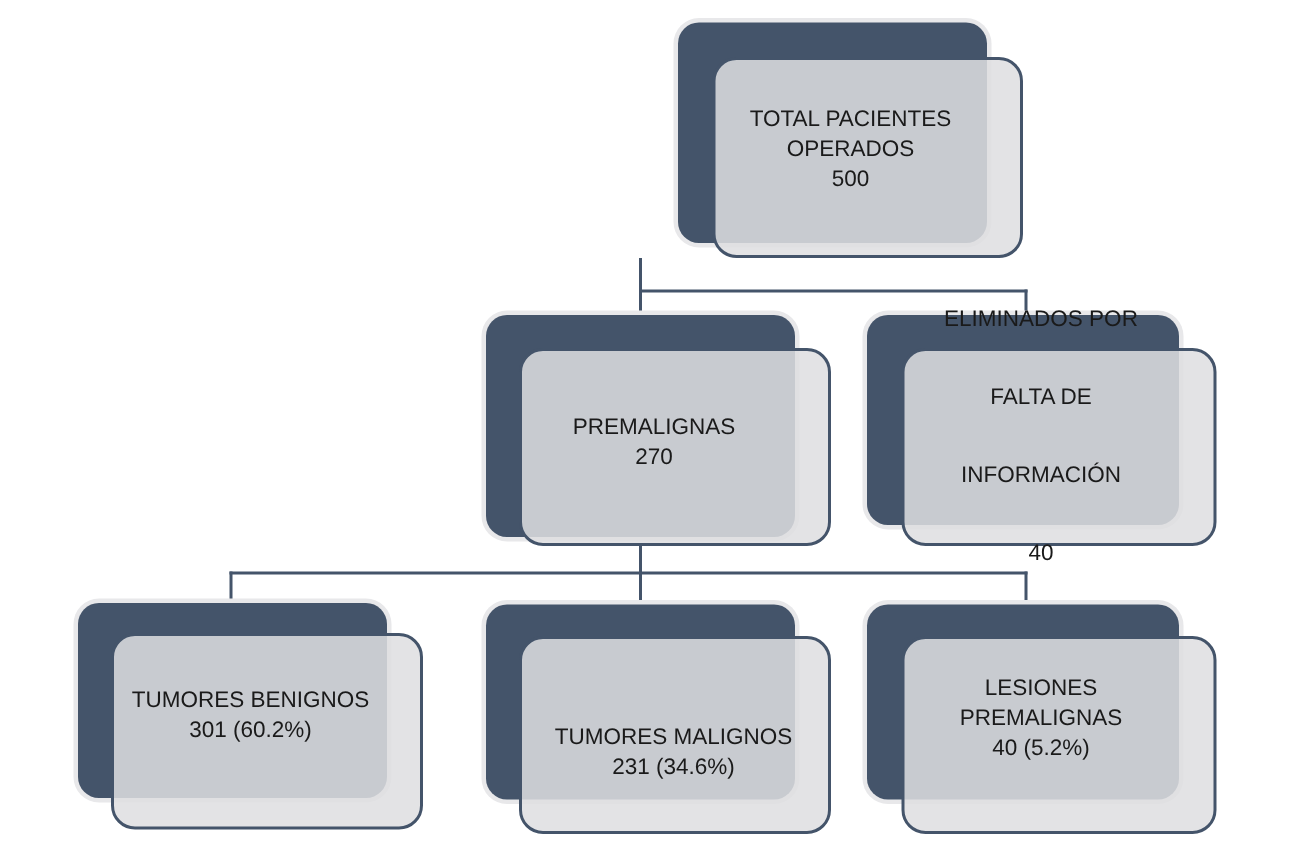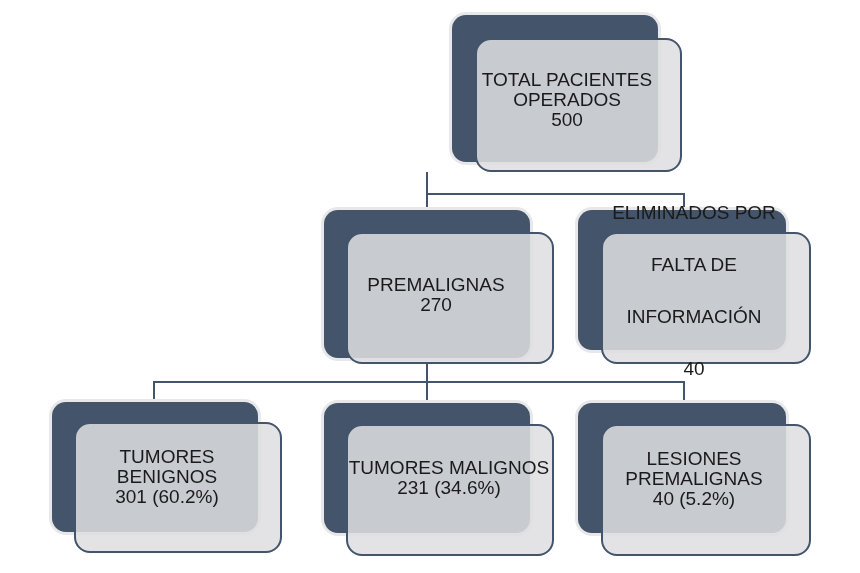--- a/index.html
+++ b/index.html
@@ -4,21 +4,21 @@
 <style>
   html, body { margin:0; padding:0; background:#ffffff; }
   body { width:860px; height:573px; position:relative; overflow:hidden;
          font-family:"Liberation Sans", sans-serif; }
   .dark { position:absolute; background:#44546a; border-radius:14px;
           box-shadow:0 0 0 3px #e8e8ea; }
   .light { position:absolute; background:rgba(222,222,225,0.86);
            border:2.5px solid #44546a; border-radius:16px; box-sizing:border-box;
            display:flex; align-items:center; justify-content:center; }
   .txt { position:absolute; display:flex; flex-direction:column; align-items:center;
-         justify-content:center; text-align:center; color:#1a1a1a; font-size:19px;
+         justify-content:center; text-align:center; color:#1a1a1a; font-size:15px;
          line-height:20px; }
   .line { position:absolute; background:#44546a; }
 </style>
 </head>
 <body>
 
 <div class="line" style="left:426px;top:172px;width:2px;height:22px;"></div>
 <div class="line" style="left:426px;top:193px;width:259px;height:2px;"></div>
 <div class="line" style="left:426px;top:193px;width:2px;height:17px;"></div>
 <div class="line" style="left:683px;top:193px;width:2px;height:17px;"></div>
@@ -62,21 +62,21 @@
   <div class="light" style="left:74px;top:422px;width:208px;height:131px;"></div>
   <div class="txt" style="left:74px;top:422px;width:186px;height:110px;">
     <span>TUMORES BENIGNOS</span>
     <span>301 (60.2%)</span>
   </div>
 </div>
 
 <div>
   <div class="dark" style="left:324px;top:403px;width:206px;height:130px;"></div>
   <div class="light" style="left:346px;top:424px;width:208px;height:132px;"></div>
-  <div class="txt" style="left:346px;top:424px;width:206px;height:108px;">
+  <div class="txt" style="left:346px;top:448px;width:206px;height:108px;">
     <span>TUMORES MALIGNOS</span>
     <span>231 (34.6%)</span>
   </div>
 </div>
 
 <div>
   <div class="dark" style="left:578px;top:403px;width:208px;height:130px;"></div>
   <div class="light" style="left:601px;top:424px;width:210px;height:132px;"></div>
   <div class="txt" style="left:601px;top:424px;width:186px;height:110px;text-align:center;">
     <span>LESIONES</span>

